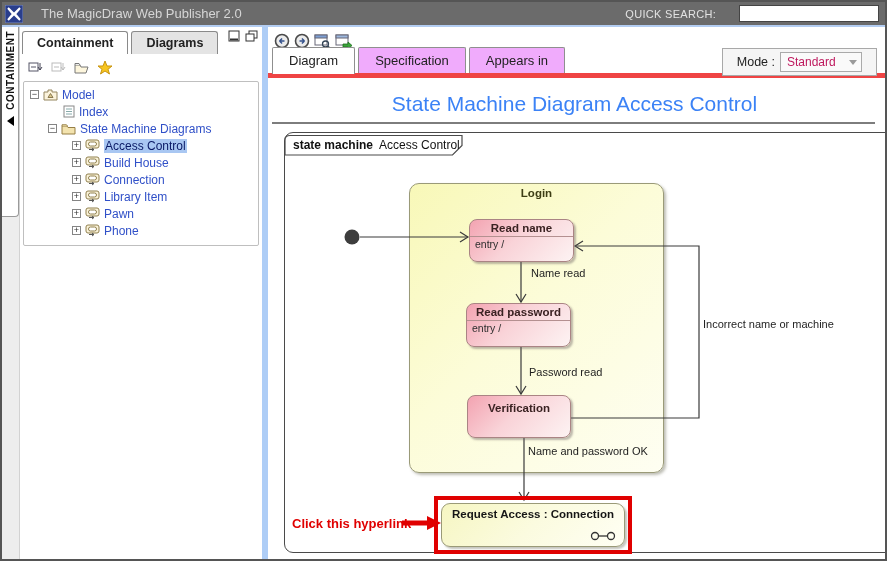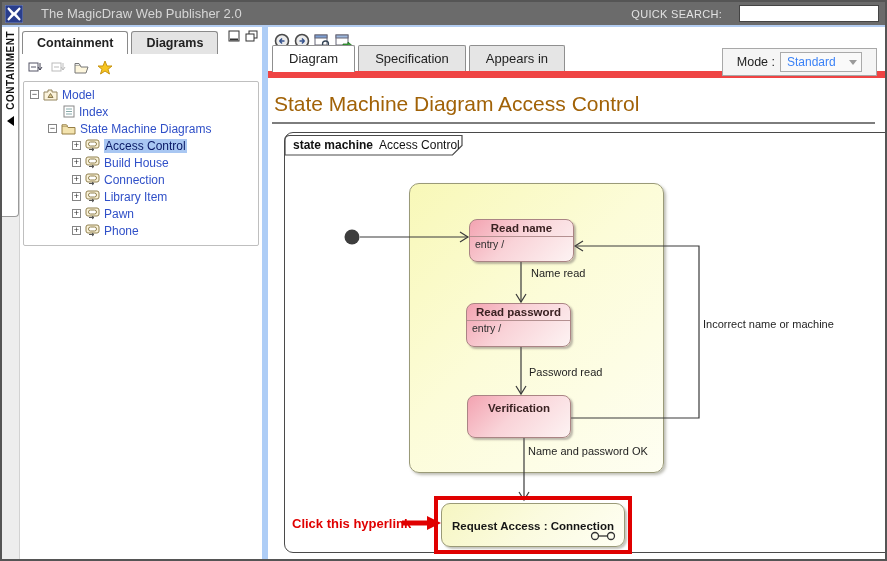--- a/index.html
+++ b/index.html
@@ -3,21 +3,21 @@
 <meta charset="utf-8">
 <style>
   * { margin:0; padding:0; box-sizing:border-box; }
   html,body { width:887px; height:561px; font-family:"Liberation Sans", sans-serif; background:#fff; }
   .app { width:887px; height:561px; border:2px solid #555; display:flex; flex-direction:column; background:#fff; overflow:hidden; }
 
   
   .header { height:25px; background:#6b6b6b; display:flex; align-items:center; padding:0 6px 0 3px; flex:0 0 auto; border-bottom:2px solid #b3cdf2;gap:12px; }
   .logo { width:18px; height:18px; margin-right:6px; flex:0 0 auto; }
   .header-title { color:#d6d6d6; font-size:13px; flex:1; white-space:nowrap; }
-  .qs-label { color:#e2e2e2; font-size:11px; margin-right:5px; letter-spacing:.3px; }
+  .qs-label { color:#e2e2e2; font-size:11px; margin-right:11px; letter-spacing:.3px; }
   .qs-input { width:140px; height:17px; border:1px solid #444; background:#fff; font-size:11px; padding:0 3px; }
 
   
   .body-row { flex:1; display:flex; min-height:0; }
 
   
   .vstrip { width:18px; background:#ededed; border-right:1px solid #d2d2d2; flex:0 0 auto; }
   .vtab { width:17px; background:#fff; border:1px solid #9a9a9a; border-left:none; border-top:none; height:190px;
           display:flex; flex-direction:column; align-items:center; padding-top:4px; border-radius:0 0 4px 0; }
   .vtab-text { writing-mode:vertical-rl; transform:rotate(180deg); font-size:10px; font-weight:bold; color:#111; letter-spacing:.5px; }
@@ -42,32 +42,32 @@
   .tlabel { color:#3050c8; }
   .trow.selected .tlabel { background:#a9c7f2; color:#0a1a66; padding:0 1px; }
   .ind0 { padding-left:6px; } .ind1 { padding-left:24px; } .ind1b { padding-left:39px; } .ind2 { padding-left:48px; }
 
   
   .sep { width:6px; background:#aecdf6; flex:0 0 auto; }
 
   
   .main { flex:1; background:#fff; position:relative; min-width:0; }
   .nav-row { display:flex; gap:4px; padding:5px 0 2px 6px; height:24px; align-items:center; }
-  .tab-row { position:relative; border-bottom:7px solid #ef4444; height:27px; padding-left:4px; display:flex; align-items:flex-end; }
+  .tab-row { position:relative; border-bottom:5px solid #ef4444; height:27px; padding-left:4px; display:flex; align-items:flex-end; }
   .main-tab { font-size:13px; color:#222; padding:5px 16px; border:1px solid #8f8f8f; border-bottom:none; border-radius:2px 2px 0 0;
-              background:#e5e5e5; margin-right:3px; position:relative; }
+              background:#f0abfc; margin-right:3px; position:relative; }
   .main-tab.active { background:#fff; z-index:2; margin-bottom:-1px; padding-bottom:6px; }
   .mode-box { position:absolute; right:8px; top:-3px; border:1px solid #a8a8a8; background:#f5f5f5; display:flex; align-items:center;
               padding:3px 14px; font-size:12.5px; color:#222; }
-  .mode-select { margin-left:5px; border:1px solid #aaa; background:#fafafa; color:#3b82f6; font-size:12px; padding:2px 4px 2px 6px;
+  .mode-select { margin-left:5px; border:1px solid #aaa; background:#fafafa; color:#be185d; font-size:12px; padding:2px 4px 2px 6px;
                  display:flex; align-items:center; min-width:82px; justify-content:space-between; }
   .mode-arrow { width:0; height:0; border-left:4px solid transparent; border-right:4px solid transparent; border-top:5px solid #9a9a9a; margin-left:8px; }
 
   .content { padding:10px 10px 0 4px; }
-  .page-title { font-size:21px; font-weight:normal; color:#a16207; margin:4px 0 6px 2px; }
+  .page-title { font-size:21px; font-weight:normal; color:#3b82f6; margin:4px 0 6px 2px;text-align:center; }
   .title-rule { border:none; border-top:2px solid #7d7d7d; margin:0 0 8px 0; }
 
   
   .canvas { position:relative; width:610px; height:421px; margin-left:12px; }
   .frame { position:absolute; inset:0; border:1.5px solid #4a4a4a; border-radius:9px; background:#fff; }
   .frame-label { position:absolute; left:9px; top:6px; font-size:12px; color:#111; z-index:5; white-space:nowrap; }
   .frame-label .kw { font-weight:bold; margin-right:6px; }
   .overlay { position:absolute; inset:0; z-index:2; }
   .login-box { position:absolute; left:125px; top:51px; width:255px; height:290px; border:1px solid #9a9a78; border-radius:10px;
                background:linear-gradient(135deg,#f8f8b8 0%, #fcfcd8 45%, #fefef2 100%); box-shadow:2px 2px 3px rgba(110,110,90,.45); z-index:1; }
@@ -81,21 +81,21 @@
   .st-verify   { left:183px; top:263px; width:104px; height:43px; }
   .st-verify .s-title { padding-top:6px; }
   .tr-label { position:absolute; font-size:11px; color:#1e1e1e; z-index:4; white-space:nowrap; }
   .lbl-nameread { left:247px; top:135px; }
   .lbl-pwdread  { left:245px; top:234px; }
   .lbl-ok       { left:244px; top:313px; }
   .lbl-incorrect{ left:419px; top:186px; }
   .red-outline { position:absolute; left:150px; top:364px; width:198px; height:58px; border:4px solid #e00000; z-index:3; }
   .request-box { position:absolute; left:157px; top:371px; width:184px; height:44px; border:1px solid #9a9a78; border-radius:9px;
                  background:linear-gradient(135deg,#f6f6c2 0%, #fbfbdf 50%, #fffff4 100%); box-shadow:2px 2px 2px rgba(110,110,90,.4); z-index:4; }
-  .request-box .s-title { color:#161616; padding-top:16px;text-align:center; }
+  .request-box .s-title { color:#161616; padding-top:4px;text-align:center; }
   .subm-icon { position:absolute; right:8px; bottom:5px; }
   .annotation { position:absolute; left:8px; top:384px; color:#e00000; font-weight:bold; font-size:13px; z-index:5; white-space:nowrap; }
 </style>
 </head>
 <body>
 
 <div class="app">
 
   <div class="header">
     <svg class="logo" viewBox="0 0 18 18">
@@ -329,20 +329,21 @@
             <g>
               <line x1="118" y1="391" x2="143" y2="391" stroke="#e00000" stroke-width="5"></line>
               <polygon points="143,384 157,391 143,398" fill="#e00000"></polygon>
             </g>
           </svg>
 
           <div class="frame-label">
             <span class="kw">state machine</span><span>Access Control</span>
           </div>
 
+          <div class="login-title">Login</div>
 
           <div class="state st-readname">
             <div class="s-title">Read name</div>
             <div class="s-entry">entry /</div>
           </div>
 
           <div class="state st-readpwd">
             <div class="s-title">Read password</div>
             <div class="s-entry">entry /</div>
           </div>

